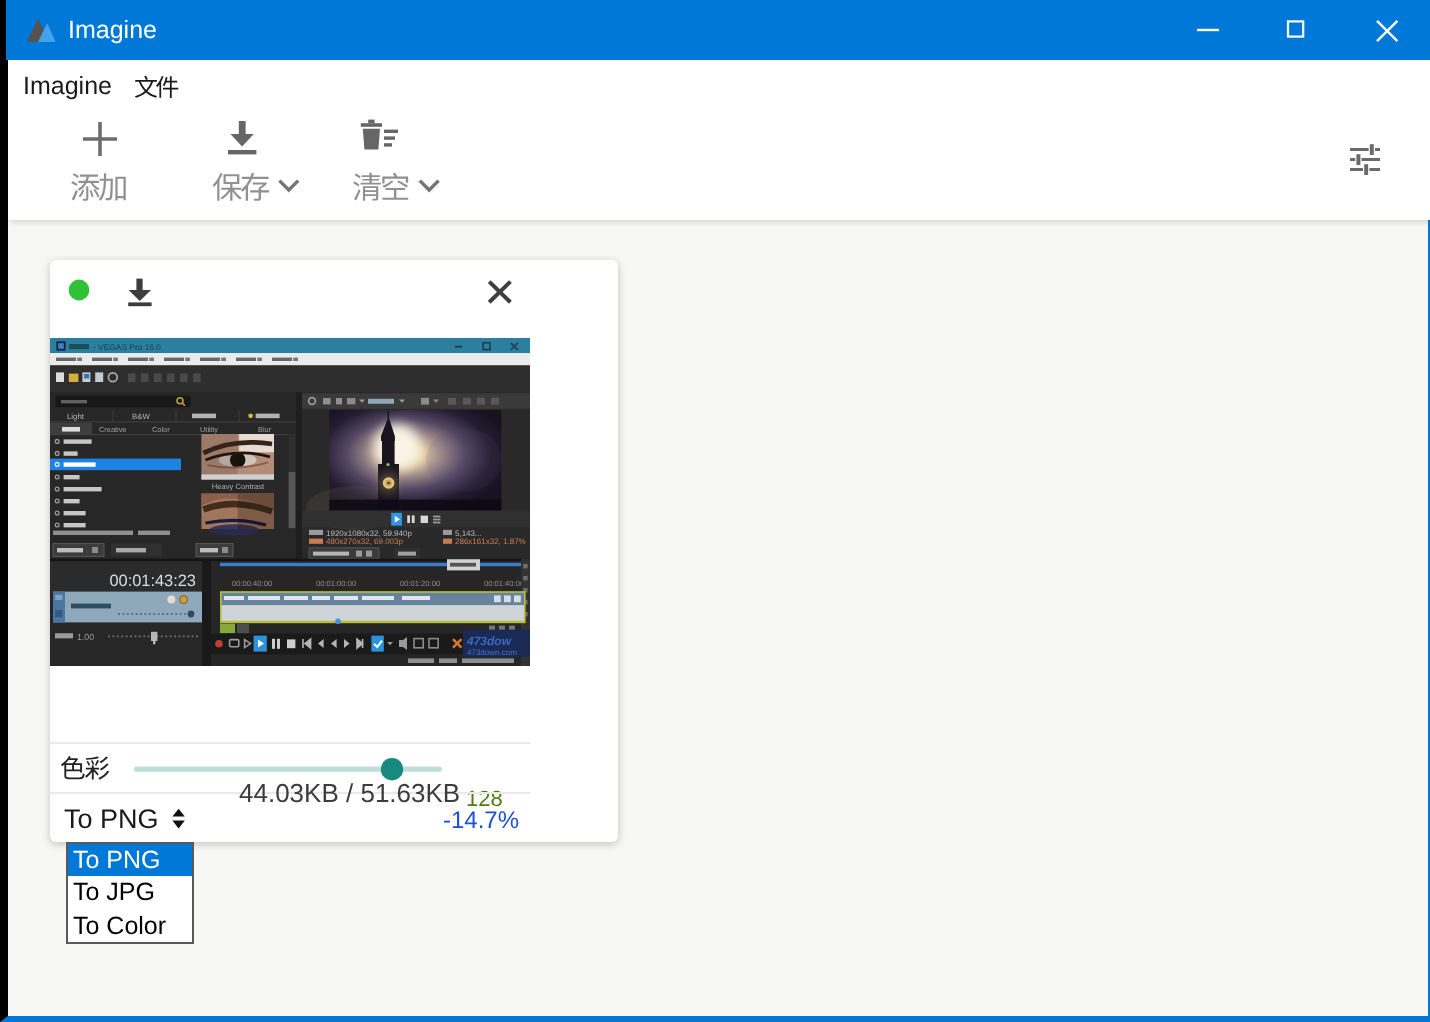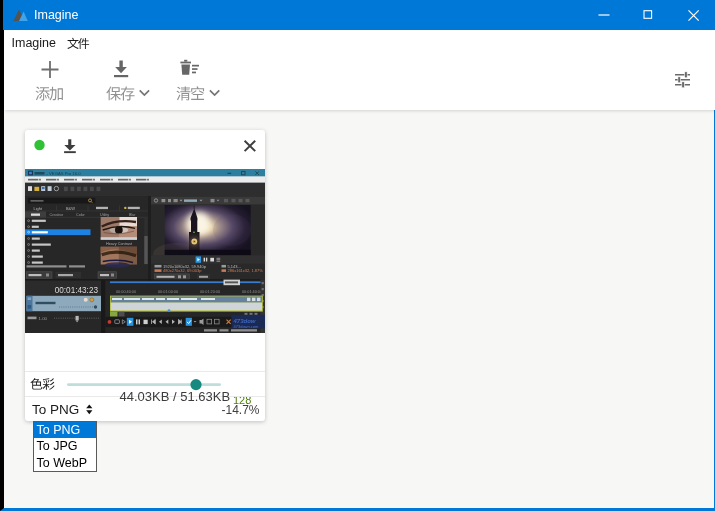--- a/index.html
+++ b/index.html
@@ -2,21 +2,21 @@
 <html><head><meta charset="utf-8"><style>
 *{margin:0;padding:0;box-sizing:border-box}
 html,body{width:715px;height:511px;font-family:"Liberation Sans",sans-serif;overflow:hidden}
 #win{position:relative;width:715px;height:511px;background:#f7f7f6;border-left:4px solid #000000;border-right:1px solid #0078d7;border-bottom:3px solid #0078d7}
 #titlebar{position:absolute;left:-1px;top:0;width:715px;height:30px;background:#0078d7}
 #title{position:absolute;left:31px;top:0;line-height:30px;font-size:12.5px;color:#fff}
 #menubar{position:absolute;left:0;top:30px;width:713px;height:26px;background:#fff}
 #menubar .mi{position:absolute;top:0;line-height:27px;font-size:12.5px;color:#1a1a1a}
 #toolbar{position:absolute;left:0;top:56px;width:713px;height:54px;background:#fff;box-shadow:0 2px 3px -1px rgba(0,0,0,0.15)}
 #content{position:absolute;left:0;top:110px;width:713px;height:398px}
-#card{position:absolute;left:21px;top:130px;width:240px;height:291px;background:#fff;border-radius:3px;box-shadow:0 1px 4px rgba(0,0,0,0.22)}
+#card{position:absolute;left:21px;top:130px;width:284px;height:291px;background:#fff;border-radius:3px;box-shadow:0 1px 4px rgba(0,0,0,0.22)}
 .divider{position:absolute;left:0;width:240px;height:1px;background:#e9e9e9}
 #ddrop{position:absolute;left:28.5px;top:420.5px;width:64px;background:#fff;border:1px solid #5a5a5a;z-index:5}
 #ddrop .it{height:16.6px;line-height:16.6px;font-size:12.5px;padding-left:3px;color:#000000;white-space:nowrap}
 #ddrop .sel{background:#0078d7;color:#fff}
 </style></head><body>
 <div id="win">
   <div id="titlebar">
     <svg style="position:absolute;left:9px;top:8px" width="18" height="14">
       <path d="M1.4,13 L7,1.5 L12.8,13 Z" fill="#56524d"></path>
       <path d="M7,13 L11.6,3.5 L15.8,13 Z" fill="#41a3ea"></path>
@@ -327,23 +327,23 @@
       <circle cx="171" cy="14.6" r="5.6" fill="#17897f"></circle>
     </svg>
     <span style="position:absolute;left:208px;top:264px;font-size:11px;color:#4d7c0f">128</span>
     <div class="divider" style="top:266px"></div>
     <span style="position:absolute;left:7px;top:271.5px;font-size:13.5px;color:#1a1a1a">To PNG</span>
     <svg style="position:absolute;left:61px;top:273.5px" width="8" height="12">
       <path d="M0.2,4.3 L6.4,4.3 L3.3,0.4 Z" fill="#111"></path>
       <path d="M0.2,6.3 L6.4,6.3 L3.3,10.2 Z" fill="#111"></path>
     </svg>
     <span style="position:absolute;left:94.5px;top:259px;font-size:13px;color:#3c3c3c">44.03KB / 51.63KB</span>
-    <span style="position:absolute;left:196.5px;top:272.5px;font-size:12px;color:#404040">-14.7%</span>
+    <span style="position:absolute;left:196.5px;top:272.5px;font-size:12px;color:#1d4ed8">-14.7%</span>
   </div>
   <svg style="position:absolute;left:25.8px;top:376.0px;overflow:visible" width="27" height="17" fill="#222222">
       <path transform="translate(0.00,12.80) scale(0.01280,-0.01280)" d="M474 492V319H243V492ZM547 492H786V319H547ZM598 685C569 643 531 597 494 563H229C268 601 304 642 337 685ZM354 843C284 708 162 587 39 511C53 495 74 457 81 441C111 461 141 484 170 509V81C170 -36 219 -63 378 -63C414 -63 725 -63 765 -63C914 -63 945 -18 963 138C941 142 910 154 890 166C879 34 863 6 764 6C696 6 426 6 373 6C263 6 243 20 243 80V247H786V202H861V563H585C632 611 678 669 712 722L663 757L648 752H383C397 774 410 796 422 818Z"></path>
       <path transform="translate(12.20,12.80) scale(0.01280,-0.01280)" d="M524 828C413 794 214 769 50 755C58 738 68 711 70 693C237 704 441 728 571 765ZM79 626C116 578 152 510 166 465L227 494C211 538 174 603 136 652ZM256 661C285 612 312 546 322 501L385 524C374 567 345 631 316 680ZM497 683C476 624 437 540 407 487L464 467C496 516 537 595 569 662ZM845 823C788 746 681 665 592 618C612 603 634 580 648 562C743 617 850 704 920 793ZM874 548C810 467 695 382 598 333C618 319 641 295 654 278C756 334 872 425 946 517ZM897 266C825 146 687 41 542 -17C562 -34 584 -60 596 -80C748 -11 888 101 971 236ZM363 313H367L363 309ZM290 487V382H57V313H268C210 213 114 111 27 58C43 41 63 12 73 -8C148 46 229 133 290 223V-78H363V243C421 192 478 129 507 85L558 135C523 185 450 259 379 313H570V382H363V487Z"></path>
     </svg>
   <div id="ddrop">
     <div class="it sel">To PNG</div>
     <div class="it">To JPG</div>
-    <div class="it">To WebP</div>
+    <div class="it">To Color</div>
   </div>
 </div>
 </body></html>

